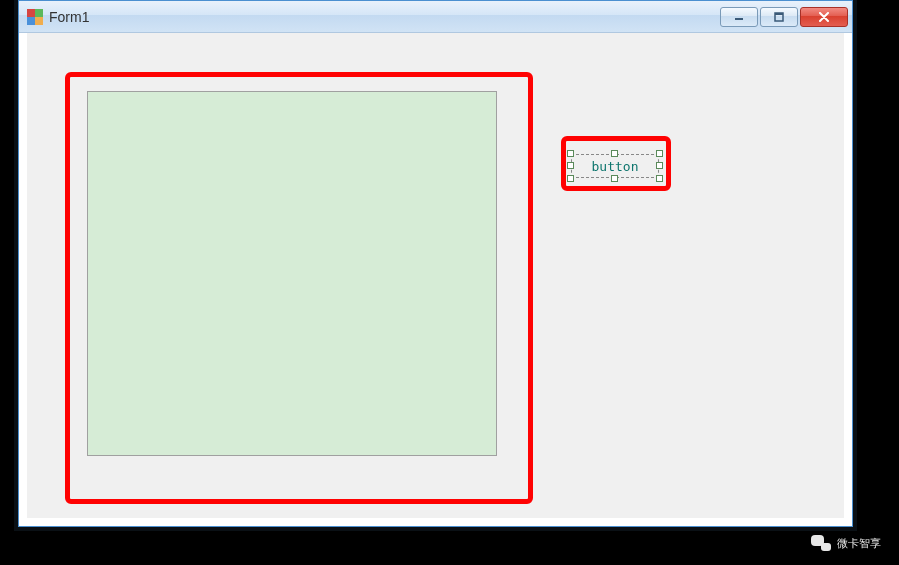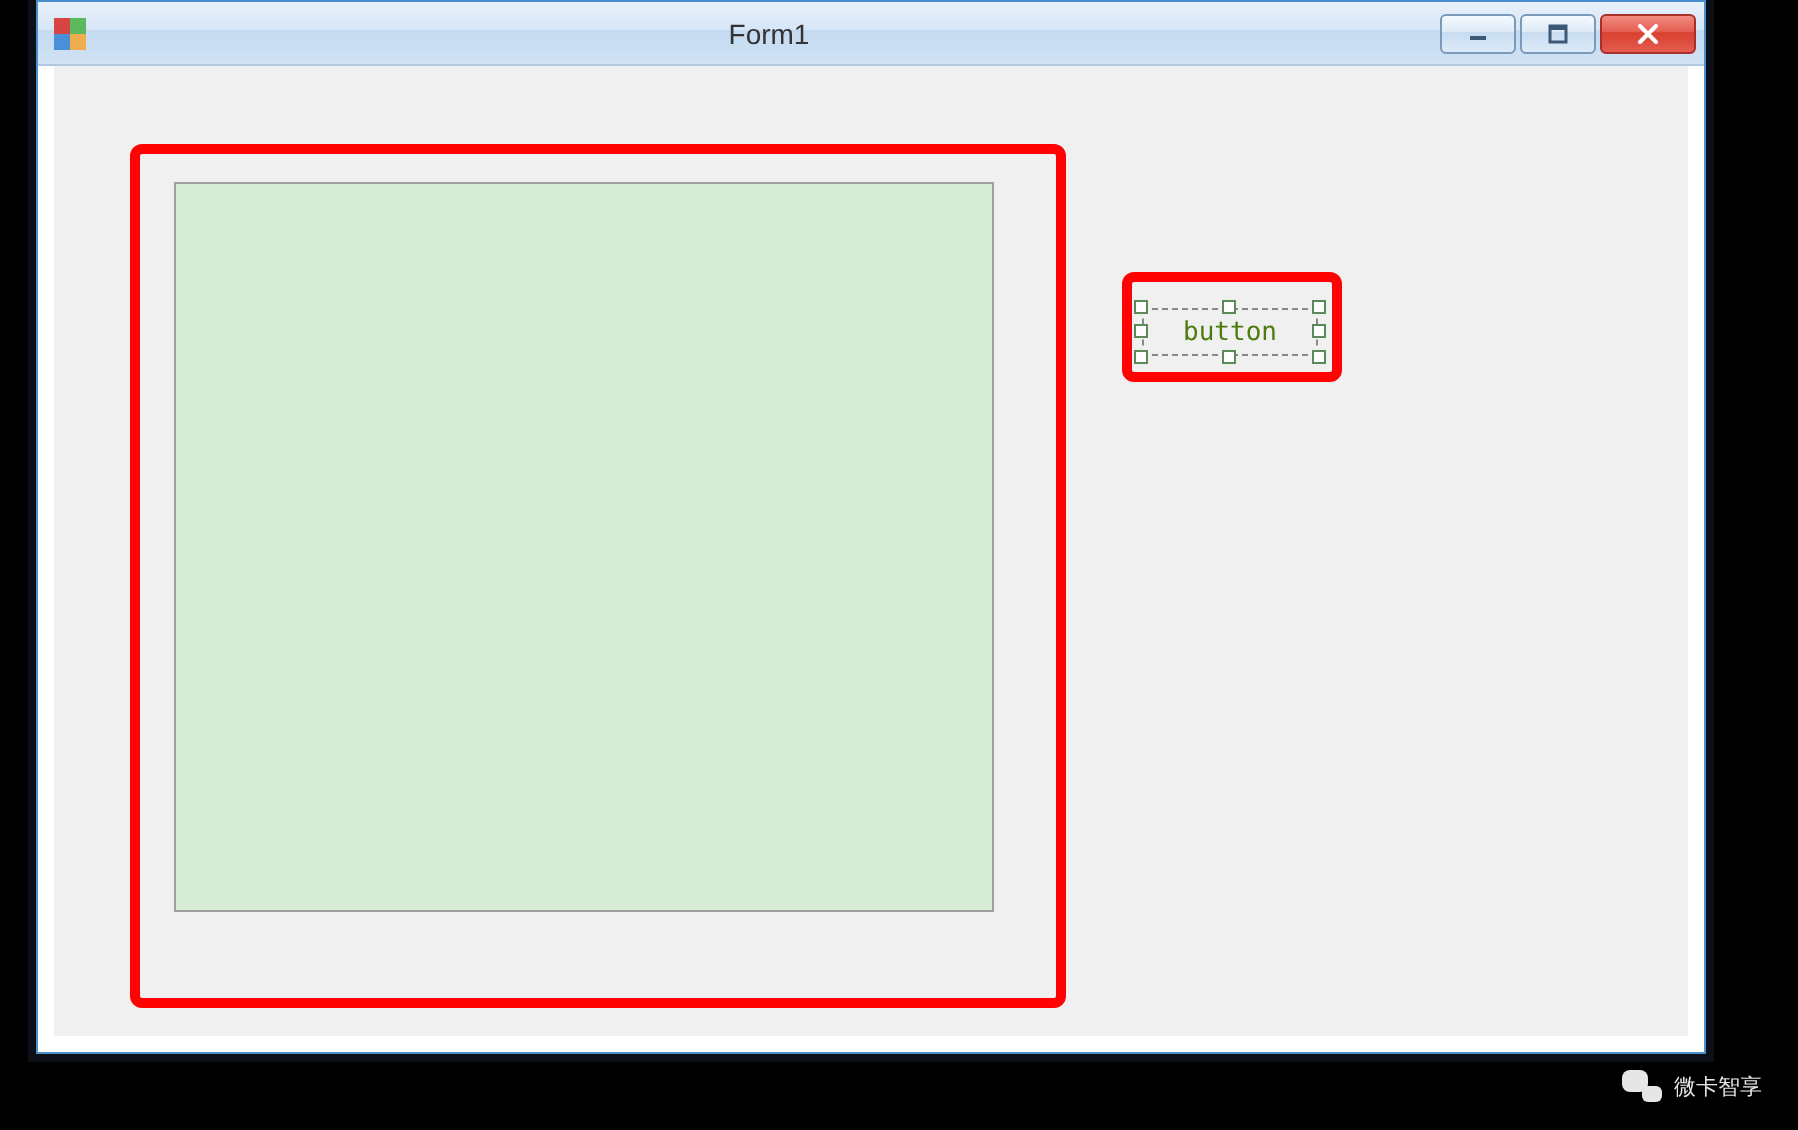--- a/index.html
+++ b/index.html
@@ -21,21 +21,20 @@
       border: 1px solid #4a8fd0;
       box-shadow: 0 0 0 4px rgba(100,160,210,0.1);
     }
     .titlebar {
       height: 32px;
       background: linear-gradient(to bottom, #e8f1fb 0%, #d5e6f7 45%, #c3daf1 46%, #d1e3f5 100%);
       border-bottom: 1px solid #b0c8e0;
       display: flex;
       align-items: center;
       padding: 0 4px 0 8px;
-      text-align: center;
     }
     .app-icon {
       width: 16px;
       height: 16px;
       margin-right: 6px;
       position: relative;
     }
     .app-icon .sq { position: absolute; width: 8px; height: 8px; }
     .app-icon .s1 { left: 0; top: 0; background: #d64541; }
     .app-icon .s2 { left: 8px; top: 0; background: #5cb85c; }
@@ -100,21 +99,21 @@
       width: 88px;
       height: 24px;
     }
     .btn-el {
       width: 100%;
       height: 100%;
       border: 1px dashed #888;
       background: #f0f0f0;
       font-family: Consolas, monospace;
       font-size: 13px;
-      color: #4d7c0f;
+      color: #0f766e;
       display: flex;
       align-items: center;
       justify-content: center;
       position: relative;
     }
     .handle {
       position: absolute;
       width: 7px;
       height: 7px;
       background: #fff;

